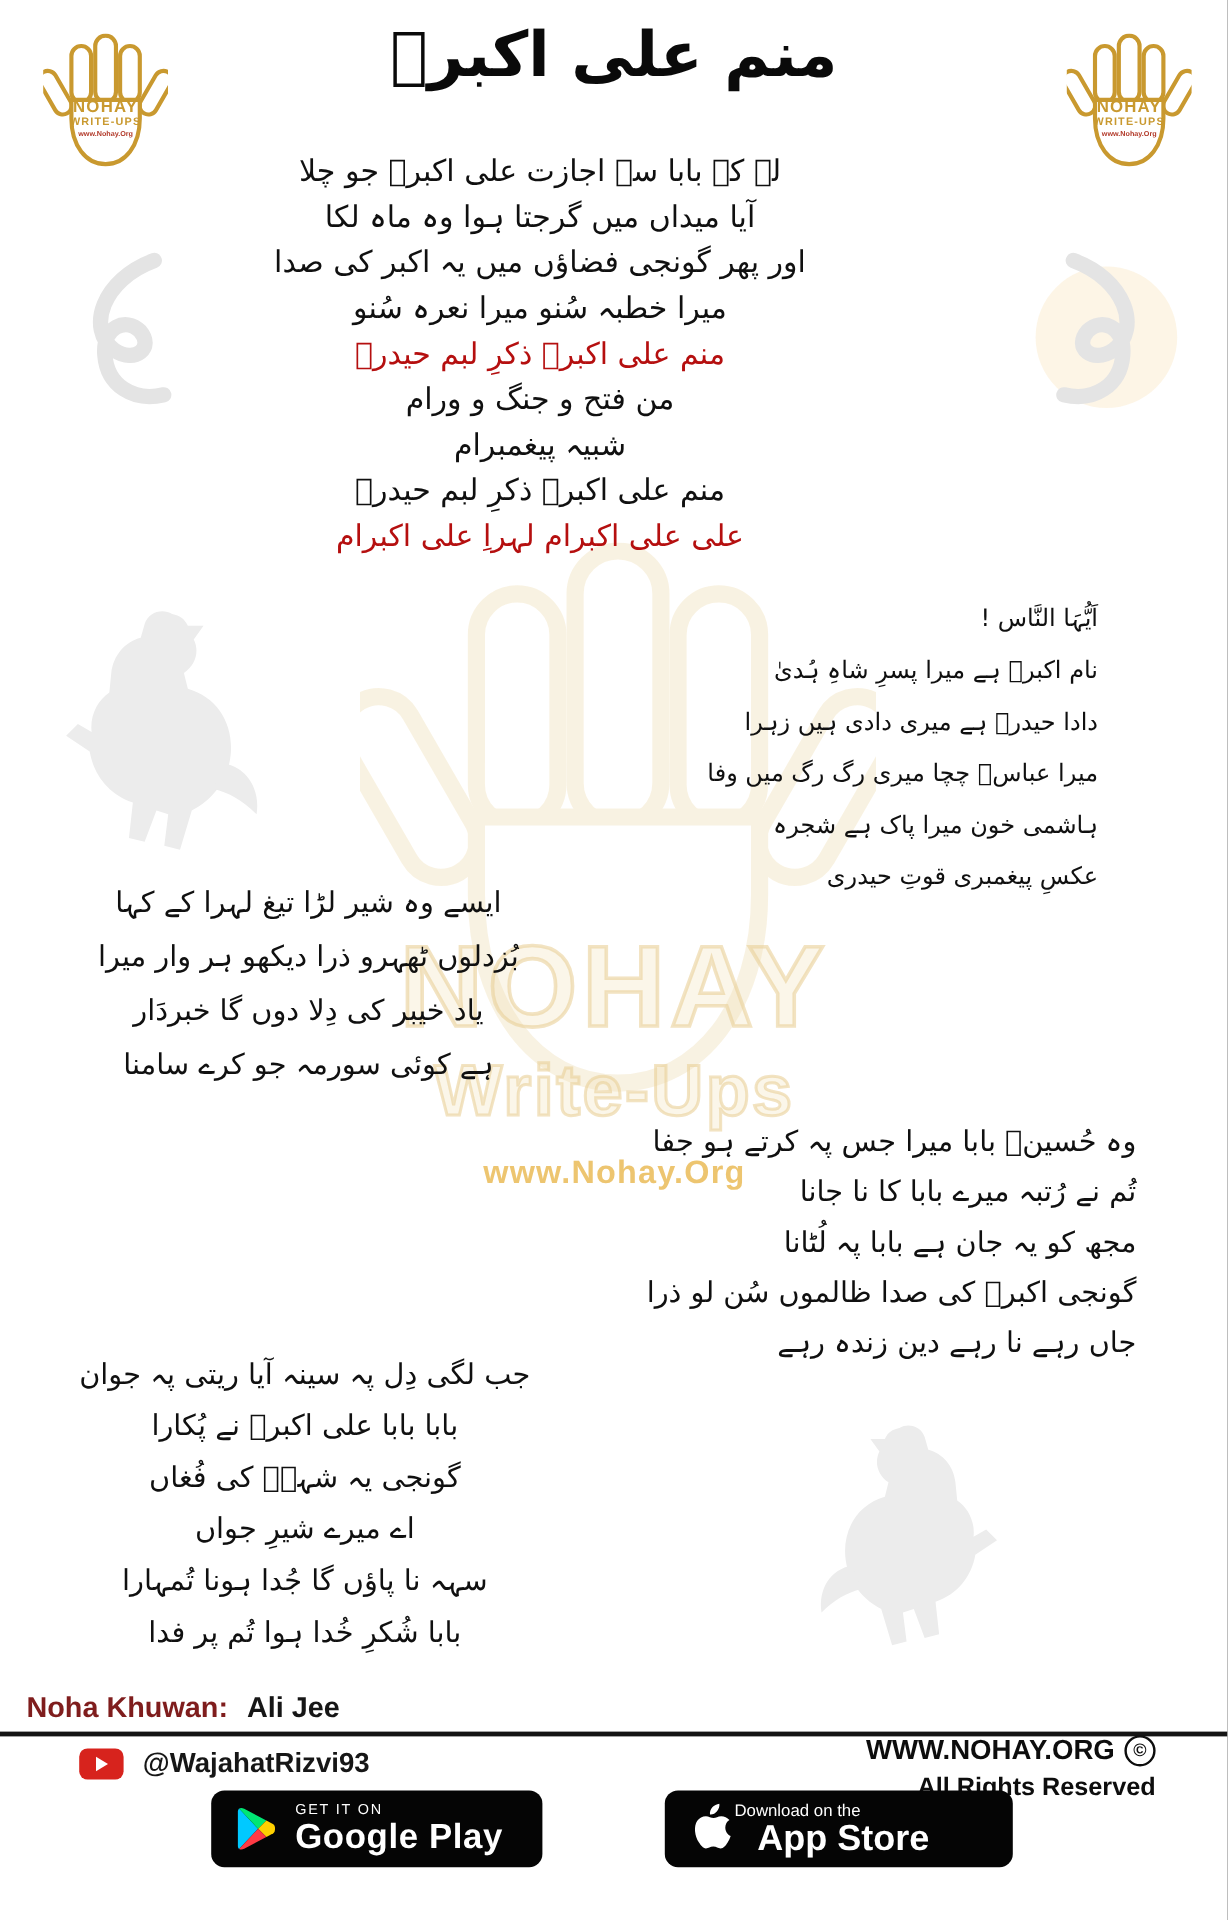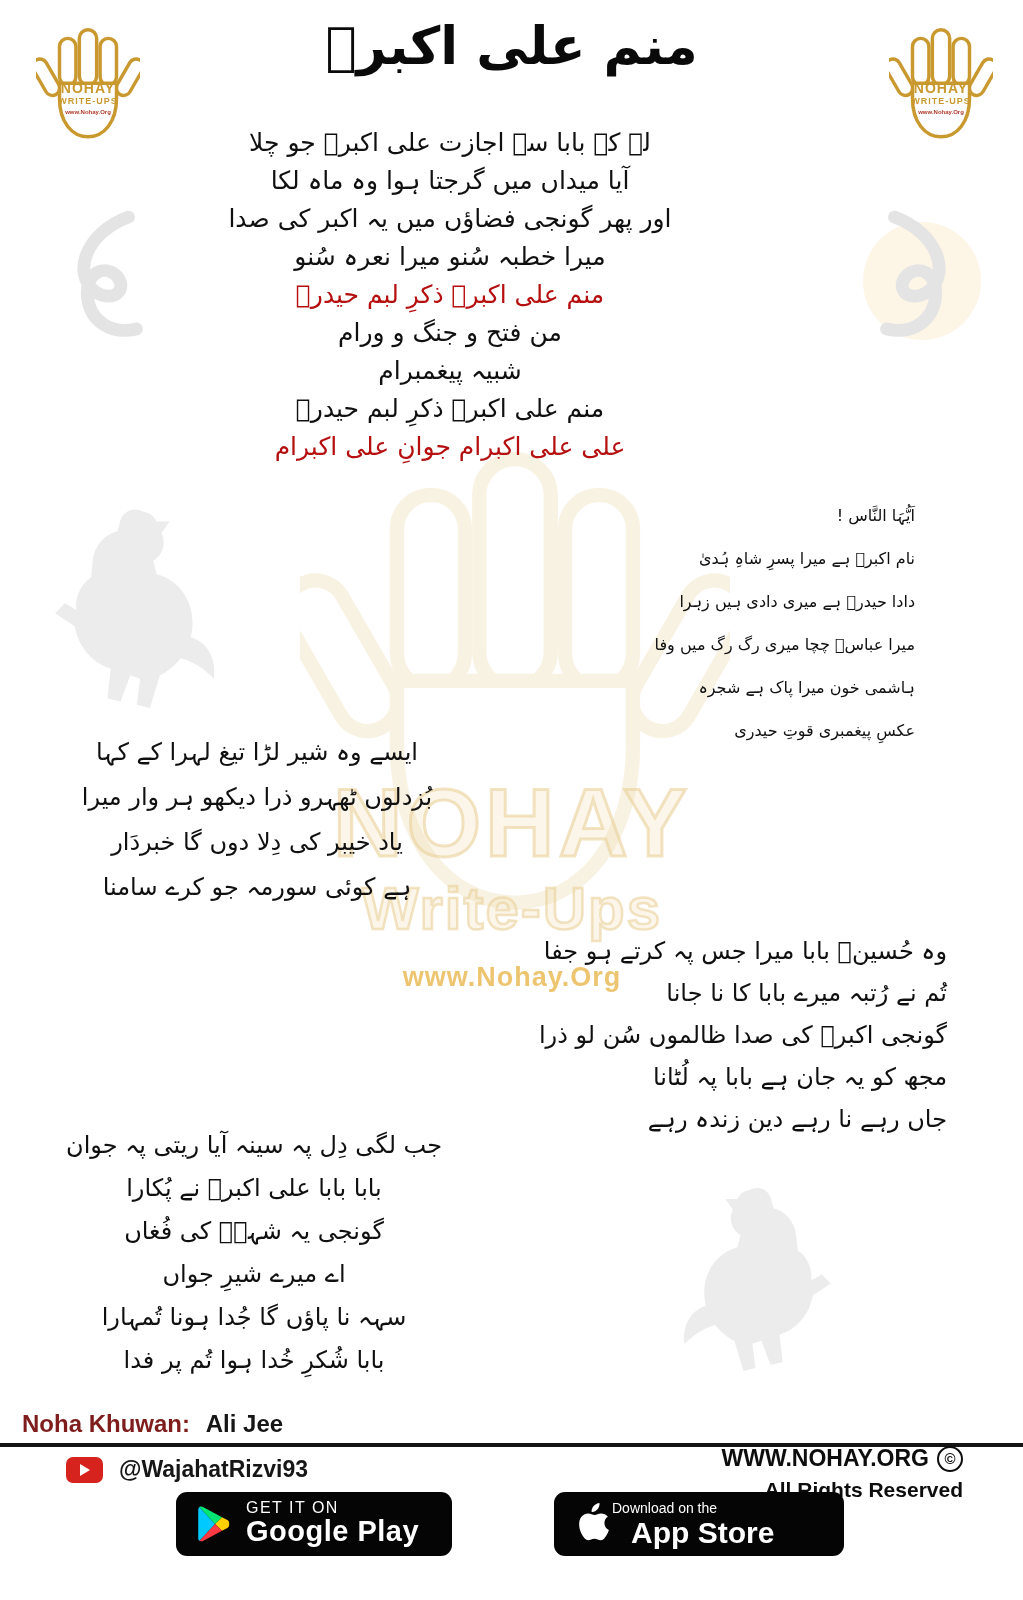--- a/index.html
+++ b/index.html
@@ -40,21 +40,21 @@
   .title{
     position:absolute;left:0;top:16px;width:100%;text-align:center;
     direction:rtl;font-family:"DejaVu Sans",sans-serif;font-weight:bold;
     font-size:52px;color:#0a0a0a;
   }
   .st{position:absolute;direction:rtl;font-family:"DejaVu Sans",sans-serif;
     color:#101010;}
   .st .line{white-space:nowrap;}
   .st .red{color:#b50f0f;}
   .st1{top:124px;left:110px;width:680px;text-align:center;font-size:25px;line-height:38px;}
-  .st2{top:494px;right:108px;width:480px;text-align:right;font-size:16px;line-height:43px;}
+  .st2{top:494px;right:108px;width:480px;text-align:right;font-size:20px;line-height:43px;}
   .st3{top:730px;left:34px;width:446px;text-align:center;font-size:24px;line-height:45px;}
   .st4{top:930px;right:76px;width:450px;text-align:right;font-size:24px;line-height:42px;}
   .st5{top:1124px;left:28px;width:452px;text-align:center;font-size:24px;line-height:43px;}
   
   .khuwan{position:absolute;left:22px;top:1410px;font-size:24px;font-weight:bold;color:#161616;}
   .khuwan .lbl{color:#7f1d1d;margin-right:10px;}
   .divider{position:absolute;left:0;top:1443px;width:100%;height:4px;background:#141414;}
   .yt-row{position:absolute;left:66px;top:1456px;display:flex;align-items:center;gap:16px;cursor:pointer;}
   .yt-icon{width:37px;height:26px;background:#d7231d;border-radius:7px;position:relative;}
   .yt-icon::after{content:"";position:absolute;left:14px;top:7px;border-style:solid;
@@ -63,21 +63,21 @@
   .site-col{position:absolute;right:60px;top:1445px;width:340px;text-align:right;color:#0d0d0d;}
   .site-line{font-size:23px;font-weight:bold;display:flex;justify-content:flex-end;align-items:center;gap:8px;}
   .cp{display:inline-block;width:22px;height:22px;border:2px solid #0d0d0d;border-radius:50%;
     font-size:15px;line-height:22px;text-align:center;font-weight:bold;}
   .rights-line{font-size:21px;font-weight:bold;margin-top:6px;}
   .badge{position:absolute;top:1492px;height:64px;background:#050505;border-radius:11px;
     display:flex;align-items:center;color:#ffffff;cursor:pointer;box-sizing:border-box;}
   .badge-gp{left:176px;width:276px;padding-left:20px;gap:16px;}
   .badge-as{left:554px;width:290px;padding-left:18px;}
   .badge .tcol{display:flex;flex-direction:column;justify-content:center;}
-  .gp-tag{font-size:16px;letter-spacing:1.5px;line-height:14px;}
+  .gp-tag{font-size:12px;letter-spacing:1.5px;line-height:14px;}
   .gp-name{font-size:29px;font-weight:bold;line-height:32px;letter-spacing:.5px;}
   .as-tag{font-size:14px;line-height:16px;}
   .as-name{font-size:30px;font-weight:bold;line-height:33px;margin-left:19px;}
 </style>
 </head>
 <body>
 
 <div class="page">
 
   <svg width="0" height="0" style="position:absolute" aria-hidden="true">
@@ -141,21 +141,21 @@
 
   <div class="st st1">
     <div class="line">لے کے بابا سے اجازت علی اکبرؑ جو چلا</div>
     <div class="line">آیا میداں میں گرجتا ہوا وہ ماہ لکا</div>
     <div class="line">اور پھر گونجی فضاؤں میں یہ اکبر کی صدا</div>
     <div class="line">میرا خطبہ سُنو میرا نعرہ سُنو</div>
     <div class="line red">منم علی اکبرؑ ذکرِ لبم حیدرؑ</div>
     <div class="line">من فتح و جنگ و ورام</div>
     <div class="line">شبیہ پیغمبرام</div>
     <div class="line">منم علی اکبرؑ ذکرِ لبم حیدرؑ</div>
-    <div class="line red">علی علی اکبرام جوانِ علی اکبرام</div>
+    <div class="line red">علی علی اکبرام لہراِ علی اکبرام</div>
   </div>
 
   <div class="st st2">
     <div class="line">اَیُّہَا النَّاس !</div>
     <div class="line">نام اکبرؑ ہے میرا پسرِ شاہِ ہُدیٰ</div>
     <div class="line">دادا حیدرؑ ہے میری دادی ہیں زہرا</div>
     <div class="line">میرا عباسؑ چچا میری رگ رگ میں وفا</div>
     <div class="line">ہاشمی خون میرا پاک ہے شجرہ</div>
     <div class="line">عکسِ پیغمبری قوتِ حیدری</div>
   </div>
@@ -163,22 +163,22 @@
   <div class="st st3">
     <div class="line">ایسے وہ شیر لڑا تیغ لہرا کے کہا</div>
     <div class="line">بُزدلوں ٹھہرو ذرا دیکھو ہر وار میرا</div>
     <div class="line">یاد خیبر کی دِلا دوں گا خبردَار</div>
     <div class="line">ہے کوئی سورمہ جو کرے سامنا</div>
   </div>
 
   <div class="st st4">
     <div class="line">وہ حُسینؑ بابا میرا جس پہ کرتے ہو جفا</div>
     <div class="line">تُم نے رُتبہ میرے بابا کا نا جانا</div>
+    <div class="line">مجھ کو یہ جان ہے بابا پہ لُٹانا</div>
     <div class="line">گونجی اکبرؑ کی صدا ظالموں سُن لو ذرا</div>
-    <div class="line">مجھ کو یہ جان ہے بابا پہ لُٹانا</div>
     <div class="line">جاں رہے نا رہے دین زندہ رہے</div>
   </div>
 
   <div class="st st5">
     <div class="line">جب لگی دِل پہ سینہ آیا ریتی پہ جوان</div>
     <div class="line">بابا بابا علی اکبرؑ نے پُکارا</div>
     <div class="line">گونجی یہ شہہؑ کی فُغاں</div>
     <div class="line">اے میرے شیرِ جواں</div>
     <div class="line">سہہ نا پاؤں گا جُدا ہونا تُمہارا</div>
     <div class="line">بابا شُکرِ خُدا ہوا تُم پر فدا</div>

